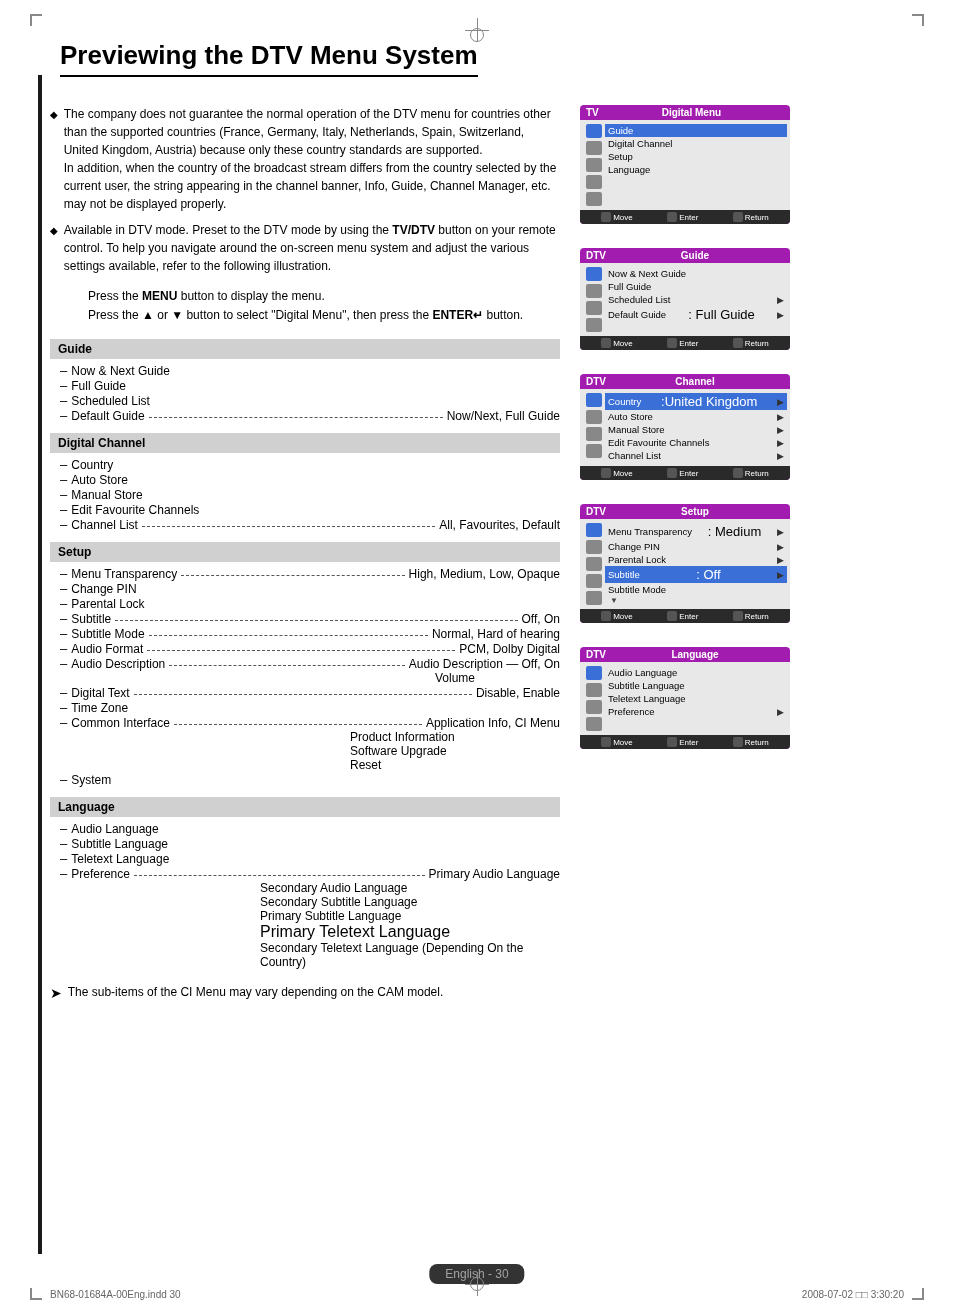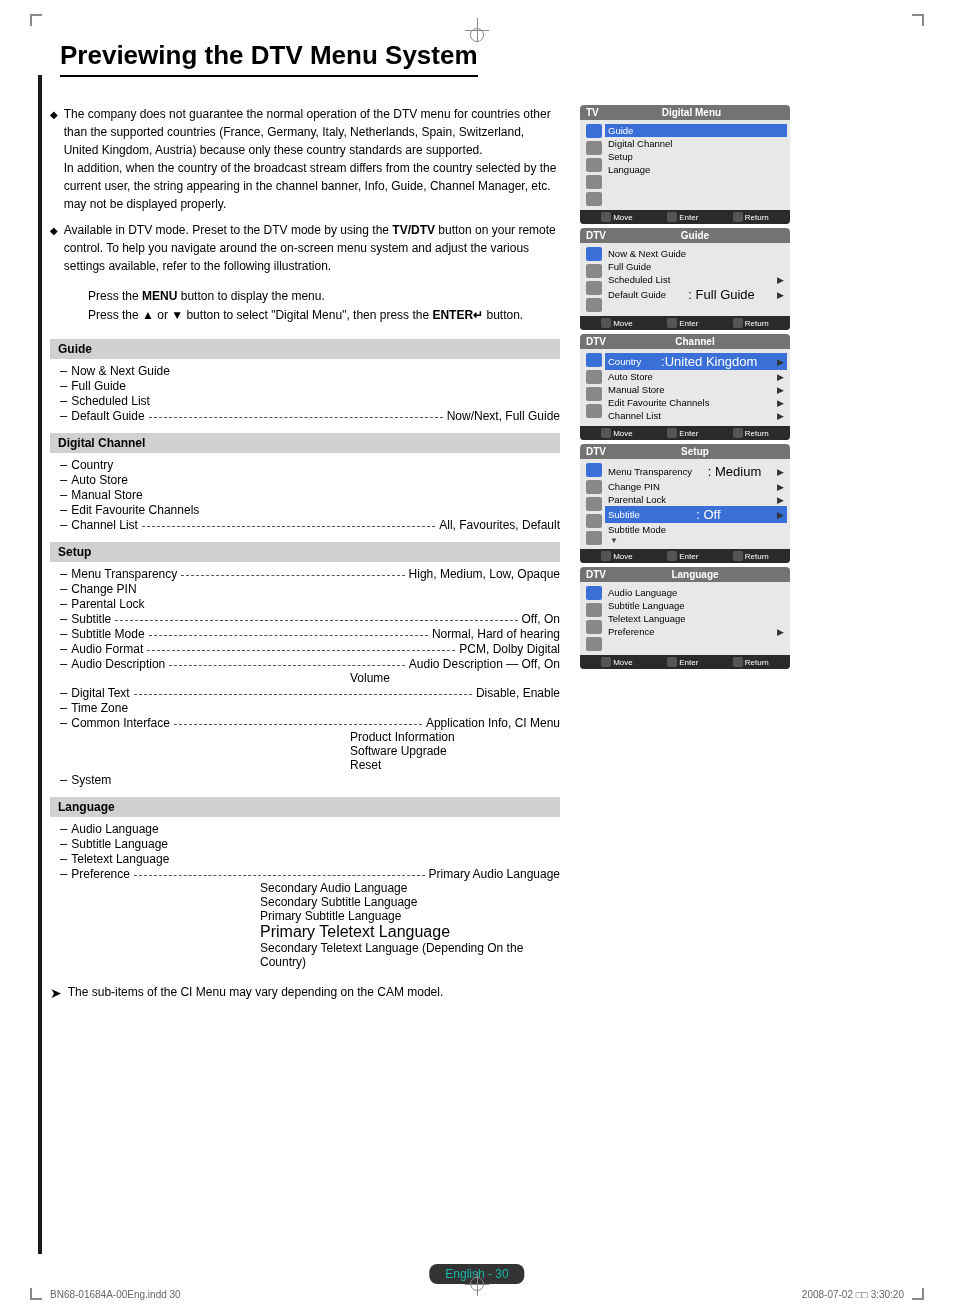--- a/index.html
+++ b/index.html
@@ -130,23 +130,23 @@
     .bottom-note {
       font-size: 12px;
       margin-top: 16px;
       display: flex;
       gap: 6px;
     }
     .arrow-right { font-size: 14px; }
 
     
     .tv-panel {
-      background: #737373;
+      background: #a21caf;
       border-radius: 4px;
-      margin-bottom: 4px;
+      margin-bottom: 24px;
       overflow: hidden;
       width: 210px;
     }
     .tv-panel-header {
       display: flex;
       justify-content: space-between;
       align-items: center;
       padding: 2px 6px;
     }
     .tv-label {
@@ -229,21 +229,21 @@
       display: inline-block;
     }
 
     
     .page-footer {
       position: absolute;
       bottom: 30px;
       left: 50%;
       transform: translateX(-50%);
       background: #333;
-      color: #14b8a6;
+      color: #a3a3a3;
       padding: 3px 16px;
       font-size: 12px;
       border-radius: 8px;
     }
     .doc-footer {
       position: absolute;
       bottom: 14px;
       left: 50px;
       font-size: 10px;
       color: #666;
@@ -446,21 +446,21 @@
             <span class="ann-item-text">Audio Format</span>
             <span class="ann-dashed-line"></span>
             <span class="ann-desc">PCM, Dolby Digital</span>
           </div>
           <div class="ann-group">
             <span class="menu-item-dash">–</span>
             <span class="ann-item-text">Audio Description</span>
             <span class="ann-dashed-line"></span>
             <span class="ann-desc">Audio Description — Off, On</span>
           </div>
-          <div style="padding-left:290px; font-size:12px;">Volume</div>
+          <div style="padding-left:290px; font-size:12px;text-align:center;">Volume</div>
           <div class="ann-group">
             <span class="menu-item-dash">–</span>
             <span class="ann-item-text">Digital Text</span>
             <span class="ann-dashed-line"></span>
             <span class="ann-desc">Disable, Enable</span>
           </div>
           <div class="ann-group">
             <span class="menu-item-dash">–</span>
             <span class="ann-item-text">Time Zone</span>
           </div>

